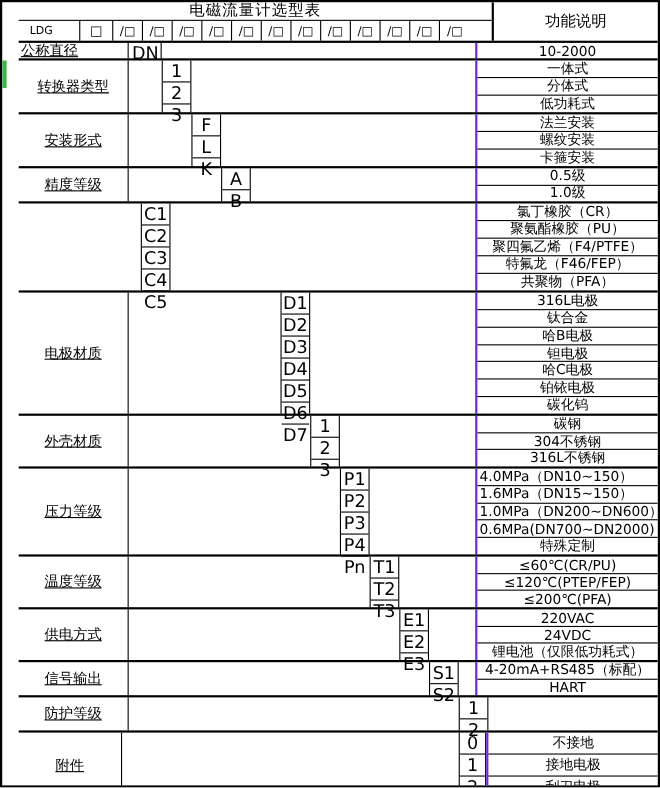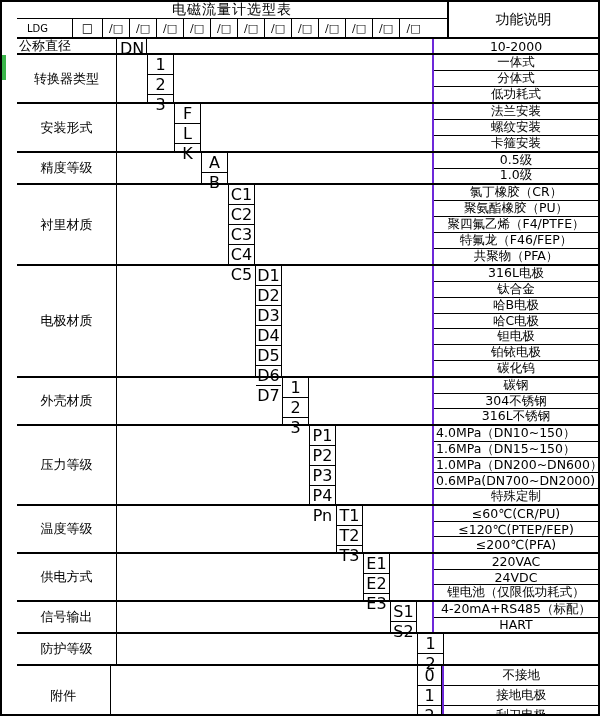--- a/index.html
+++ b/index.html
@@ -25,21 +25,21 @@
   .slot:last-child { border-right:none; }
   .hdr-right {
     flex:1; box-sizing:border-box; border-left:2px solid #000;
     display:flex; align-items:center; justify-content:center; font-size:14px;
   }
   
   .group { display:flex; box-sizing:border-box; border-top:2px solid #000; flex:0 0 auto; }
   .g-label {
     width:100px; box-sizing:border-box; border-right:1px solid #000;
     display:flex; align-items:center; justify-content:center;
-    font-size:13px; white-space:nowrap; overflow:hidden;
+    font-size:13px; white-space:nowrap; overflow:hidden;text-decoration:underline;
   }
   .g-label.leftalign { justify-content:flex-start; padding-left:2px; }
   .g-pre { box-sizing:border-box; }
   .g-codes {
     width:27px; box-sizing:border-box; display:flex; flex-direction:column;
     border-left:1px solid #000; border-right:1px solid #000;
   }
   .g-codes.dncol { width:30px; border-left:none; }
   .code {
     flex:1; box-sizing:border-box; border-bottom:1px solid #000;
@@ -142,21 +142,20 @@
       <div class="code">B</div>
     </div>
     <div class="g-post"></div>
     <div class="g-desc">
       <div class="desc">0.5级</div>
       <div class="desc">1.0级</div>
     </div>
   </div>
 
   <div class="group" style="height:81px">
-    <div class="g-label">衬里材质</div>
     <div class="g-pre" style="width:111px"></div>
     <div class="g-codes">
       <div class="code">C1</div>
       <div class="code">C2</div>
       <div class="code">C3</div>
       <div class="code">C4</div>
       <div class="code">C5</div>
     </div>
     <div class="g-post"></div>
     <div class="g-desc">
@@ -178,22 +177,22 @@
       <div class="code">D4</div>
       <div class="code">D5</div>
       <div class="code">D6</div>
       <div class="code">D7</div>
     </div>
     <div class="g-post"></div>
     <div class="g-desc">
       <div class="desc">316L电极</div>
       <div class="desc">钛合金</div>
       <div class="desc">哈B电极</div>
+      <div class="desc">钽电极</div>
       <div class="desc">哈C电极</div>
-      <div class="desc">钽电极</div>
       <div class="desc">铂铱电极</div>
       <div class="desc">碳化钨</div>
     </div>
   </div>
 
   <div class="group" style="height:48px">
     <div class="g-label">外壳材质</div>
     <div class="g-pre" style="width:165px"></div>
     <div class="g-codes">
       <div class="code">1</div>

